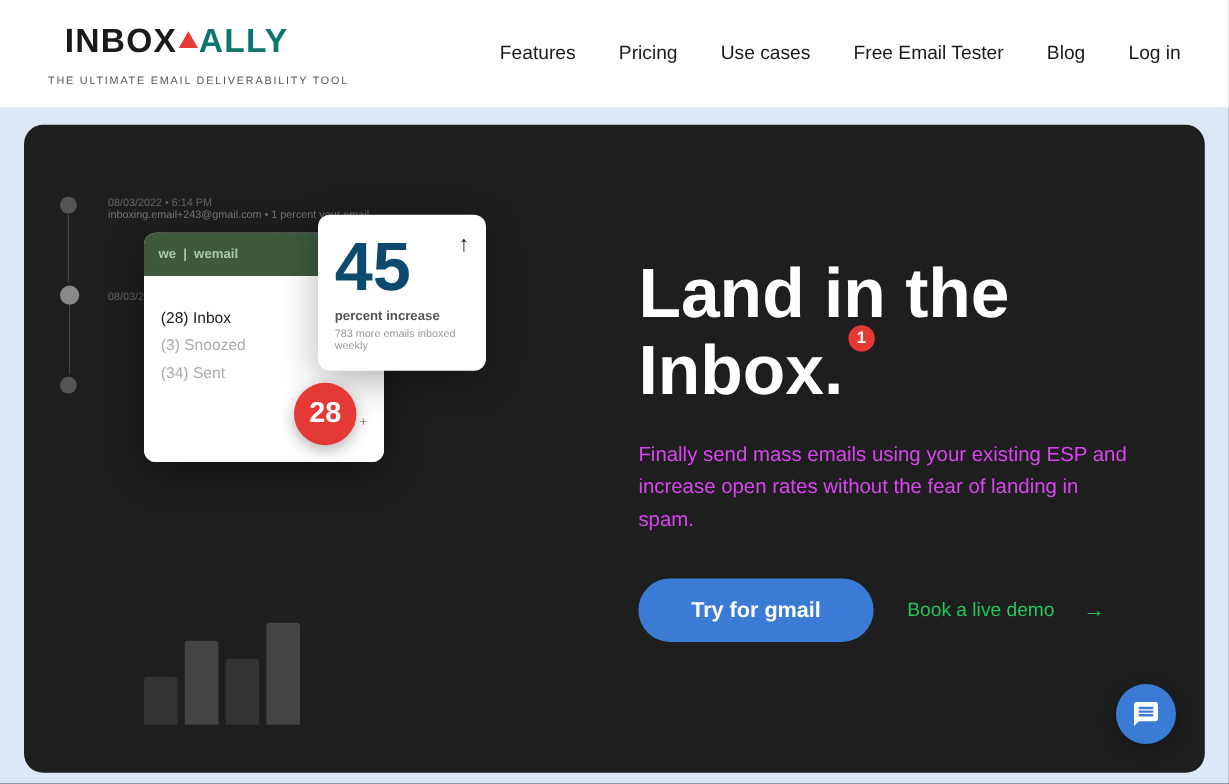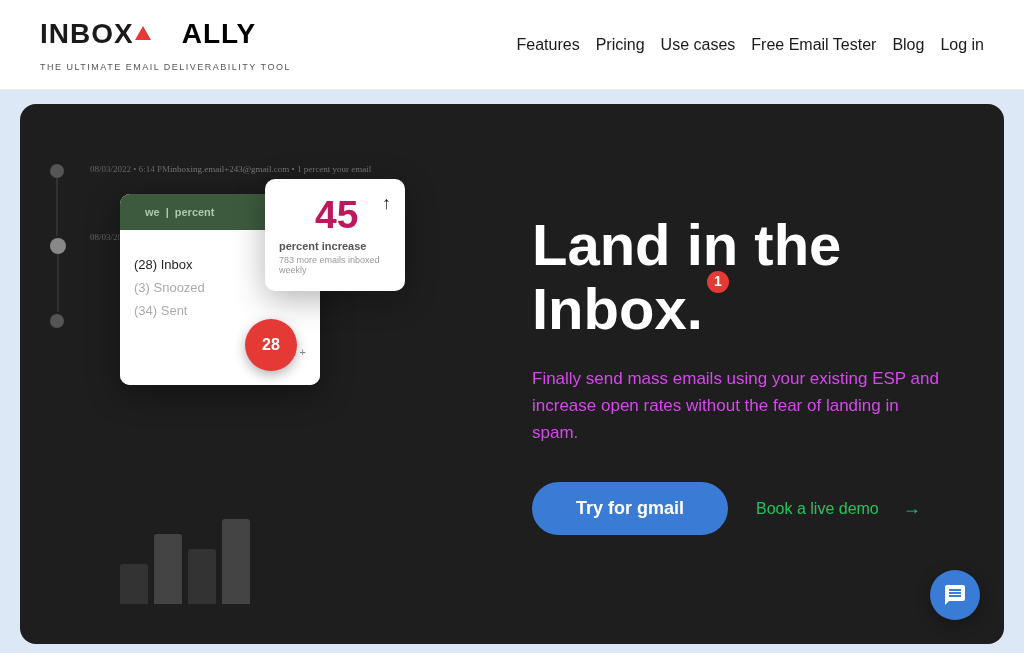--- a/index.html
+++ b/index.html
@@ -26,22 +26,22 @@
       flex-direction: column;
     }
     .logo-text {
       font-size: 28px;
       font-weight: 900;
       letter-spacing: 1px;
       color: #1a1a1a;
       display: flex;
       align-items: center;
     }
-    .logo-inbox { color: #1a1a1a; }
-    .logo-ally { color: #000000; margin-left: 30px; }
+    .logo-inbox { color: #1a1a1a; margin-left: 14px; }
+    .logo-ally { color: #0f766e; }
     .logo-arrow {
       display: inline-block;
       width: 0;
       height: 0;
       border-left: 8px solid transparent;
       border-right: 8px solid transparent;
       border-bottom: 14px solid #e53935;
       margin: 0 1px;
       vertical-align: middle;
       position: relative;
@@ -51,21 +51,21 @@
       font-size: 9px;
       letter-spacing: 1.5px;
       color: #555;
       font-weight: 500;
       text-transform: uppercase;
       margin-top: 12px;
     }
     .nav {
       display: flex;
       align-items: center;
-      gap: 16px;
+      gap: 36px;
       justify-content: flex-end;
     }
     .nav-item {
       font-size: 16px;
       color: #1a1a1a;
       cursor: pointer;
       text-decoration: none;
       font-weight: 400;
     }
 
@@ -126,22 +126,21 @@
     .email-rows {
       position: absolute;
       left: 70px;
       top: 60px;
       display: flex;
       flex-direction: column;
       gap: 58px;
     }
     .email-row {
       display: flex;
-      flex-direction: row;
-      font-family: Liberation Serif, serif;
+      flex-direction: column;
     }
     .email-row-date {
       font-size: 9px;
       color: #666;
     }
     .email-row-addr {
       font-size: 9px;
       color: #777;
     }
 
@@ -164,21 +163,20 @@
       align-items: center;
       justify-content: space-between;
     }
     .email-client-brand {
       font-size: 11px;
       color: #fff;
       font-weight: 600;
       display: flex;
       align-items: flex-start;
       gap: 4px;
-      margin-left: 13px;
     }
     .email-client-brand span { color: #aac9ab; }
     .email-client-menu {
       color: #fff;
       font-size: 14px;
     }
     .email-client-body {
       padding: 23px 14px;
       background: #fff;
     }
@@ -205,25 +203,24 @@
       left: 245px;
       top: 75px;
       width: 140px;
       background: #fff;
       border-radius: 10px;
       padding: 16px 14px;
       box-shadow: 0 8px 32px rgba(0,0,0,0.3);
       z-index: 4;
     }
     .stats-number {
-      font-size: 39px;
+      font-size: 57px;
       font-weight: 800;
-      color: #be185d;
+      color: #0c4a6e;
       line-height: 1;
-      margin-left: 36px;
     }
     .stats-arrow {
       position: absolute;
       top: 14px;
       right: 14px;
       color: #1a1a1a;
       font-size: 18px;
       font-weight: 700;
     }
     .stats-label {
@@ -244,21 +241,21 @@
       left: 225px;
       top: 215px;
       width: 52px;
       height: 52px;
       background: #e53935;
       border-radius: 50%;
       display: flex;
       align-items: center;
       justify-content: center;
       color: #fff;
-      font-size: 16px;
+      font-size: 24px;
       font-weight: 800;
       z-index: 5;
       box-shadow: 0 4px 12px rgba(0,0,0,0.3);
     }
 
     
     .bar-chart {
       position: absolute;
       bottom: 40px;
       left: 100px;
@@ -407,21 +404,21 @@
       <div class="email-row">
         <span class="email-row-date">08/03/2022 • 6:14 PM</span>
       </div>
     </div>
 
     <div class="email-client">
       <div class="email-client-header">
         <div class="email-client-brand">
           <span>we</span>
           <span style="color:#aac9ab;margin:0 2px;">|</span>
-          <span>percent</span>
+          <span>wemail</span>
         </div>
         <div class="email-client-menu">☰</div>
       </div>
       <div class="email-client-body">
         <div class="email-folder">(28) Inbox</div>
         <div class="email-folder dim">(3) Snoozed</div>
         <div class="email-folder dim">(34) Sent</div>
         <div class="email-folder compose-row">Compose +</div>
       </div>
     </div>

